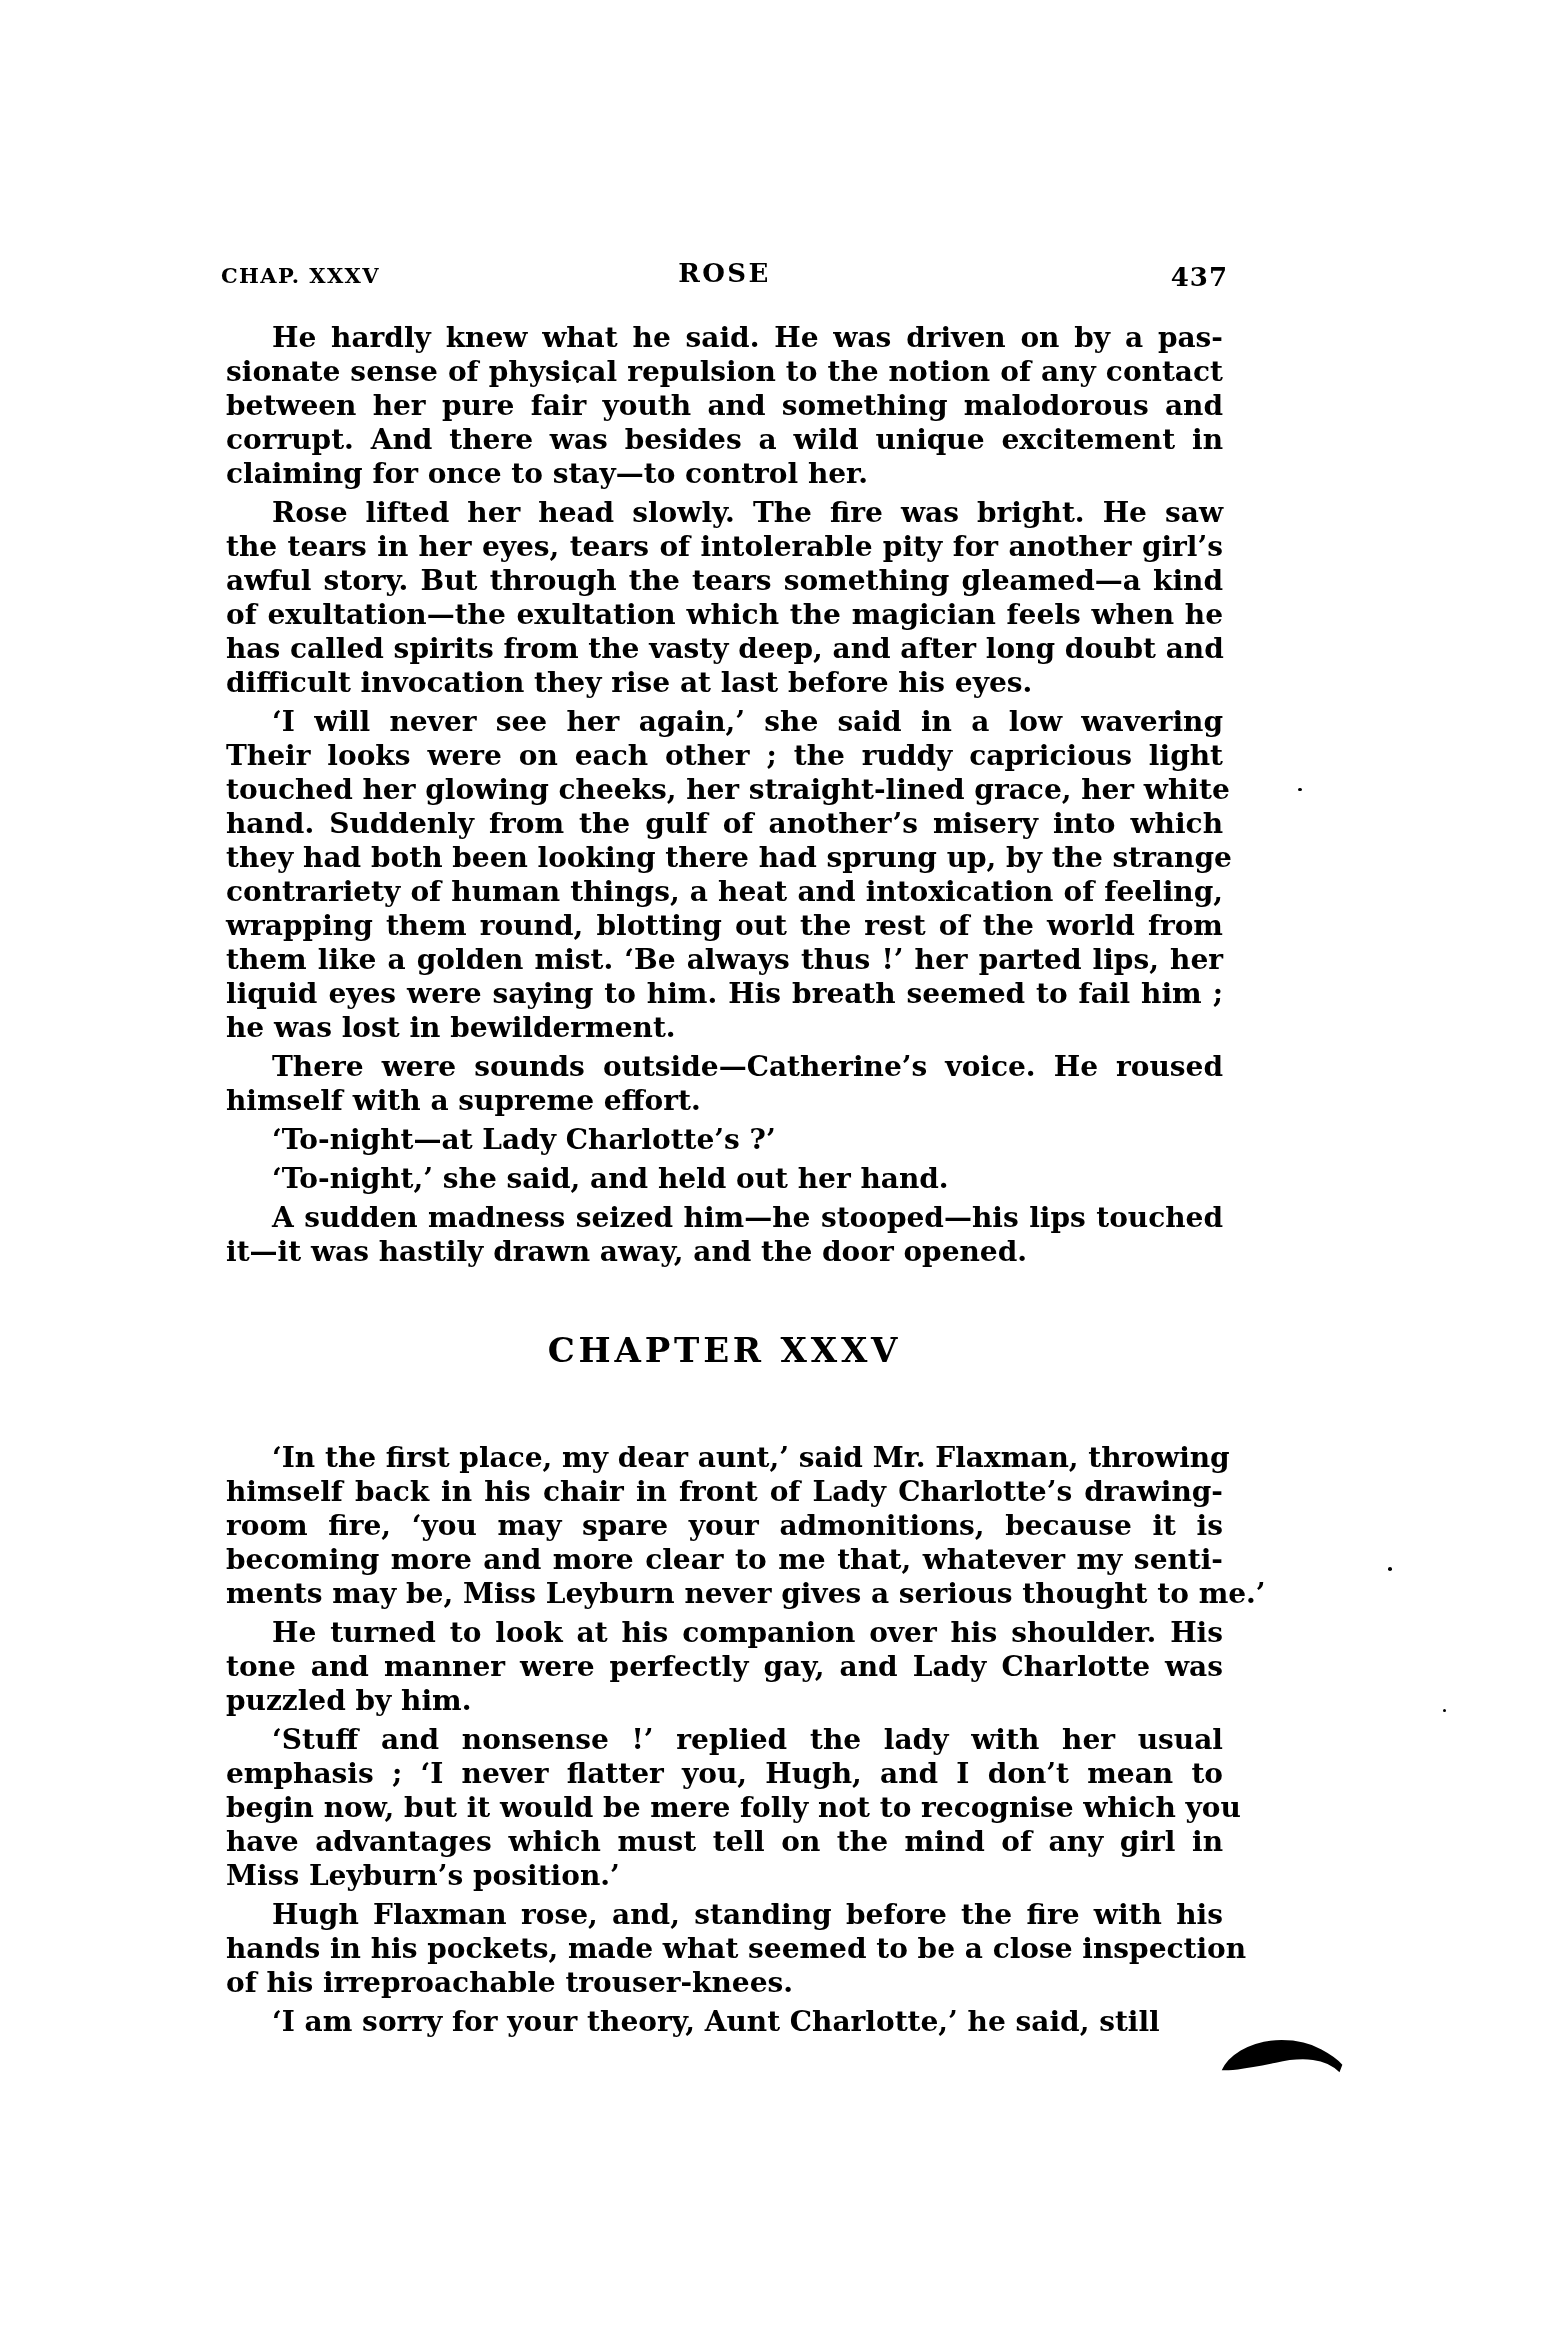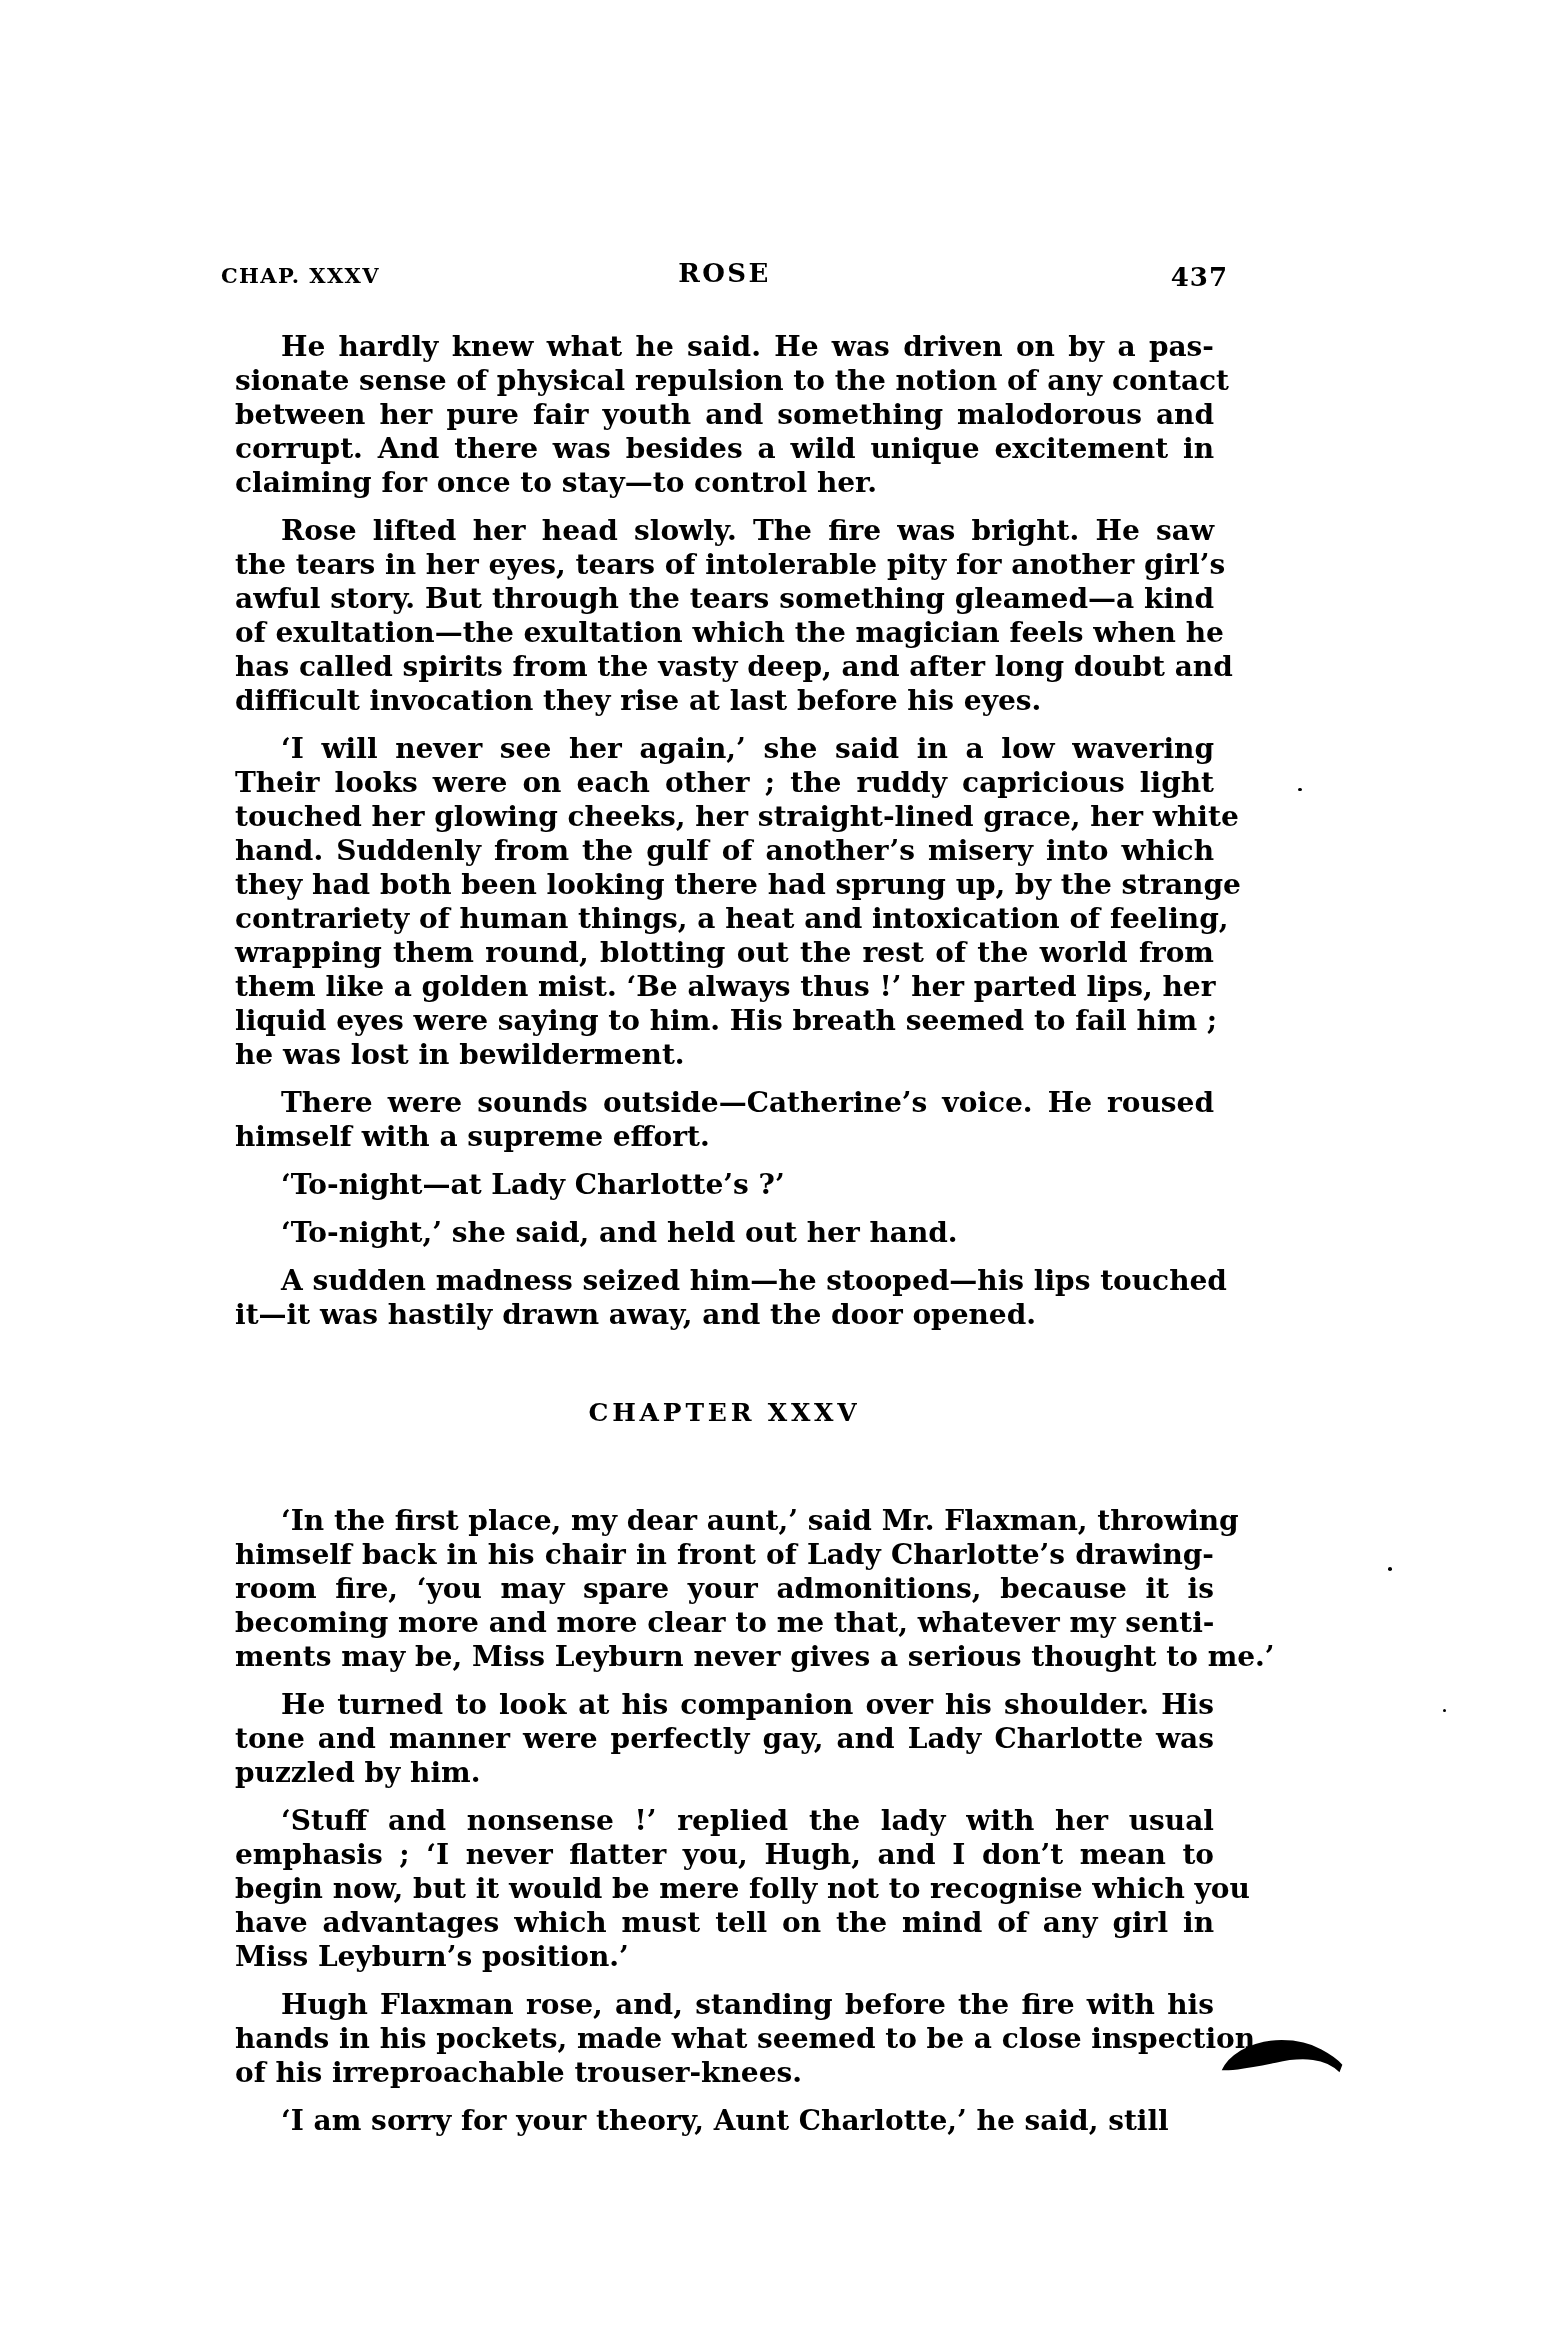--- a/index.html
+++ b/index.html
@@ -51,34 +51,34 @@
   
   .body-text {
     position: absolute;
     left: 221px;
     top: 316px;
     width: 1007px;
     font-size: 28px;
     line-height: 34px;
     font-weight: 700;
   }
-  .para { margin: 14px; }
+  .para { margin: 5px; }
   .line {
     white-space: nowrap;
     text-align: justify;
     text-align-last: justify;
   }
   .line.first { text-indent: 46px; }
   .line.last  { text-align-last: auto; }
 
   .chapter-heading {
     margin-top: 64px;
     margin-bottom: 74px;
     text-align: center;
-    font-size: 25px;
+    font-size: 34px;
     line-height: 34px;
     font-weight: 700;
     letter-spacing: 3.8px;
   }
 
   
   .ink-speck {
     position: absolute;
     background: #000;
     border-radius: 50%;

